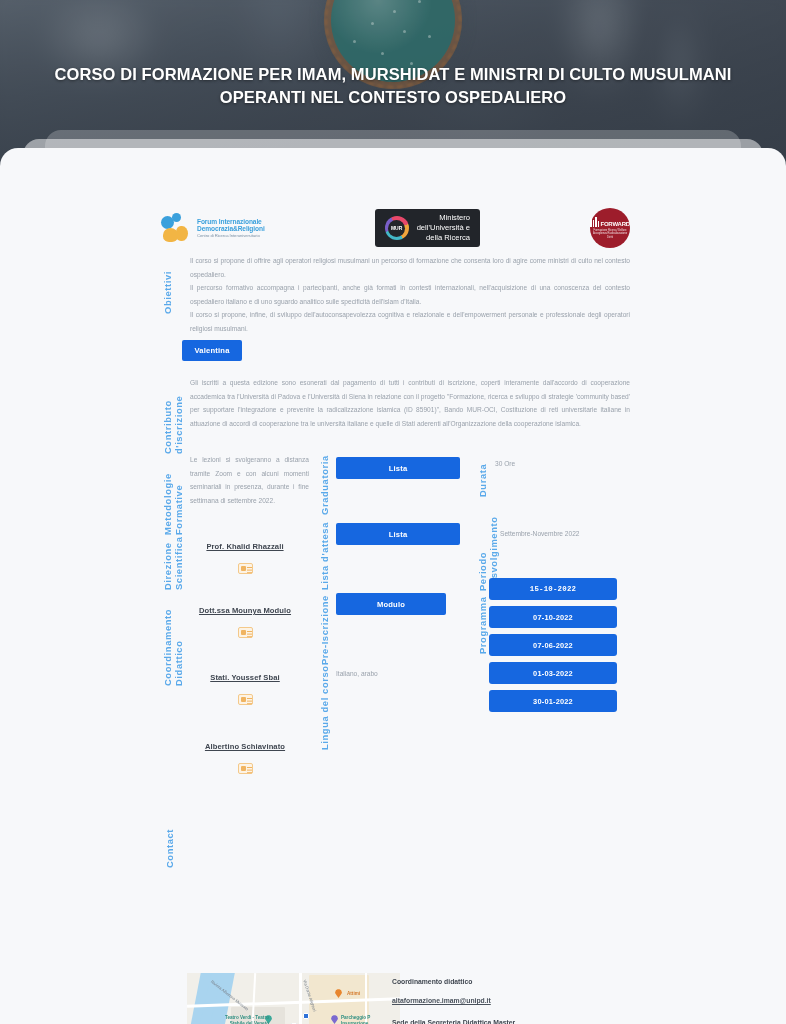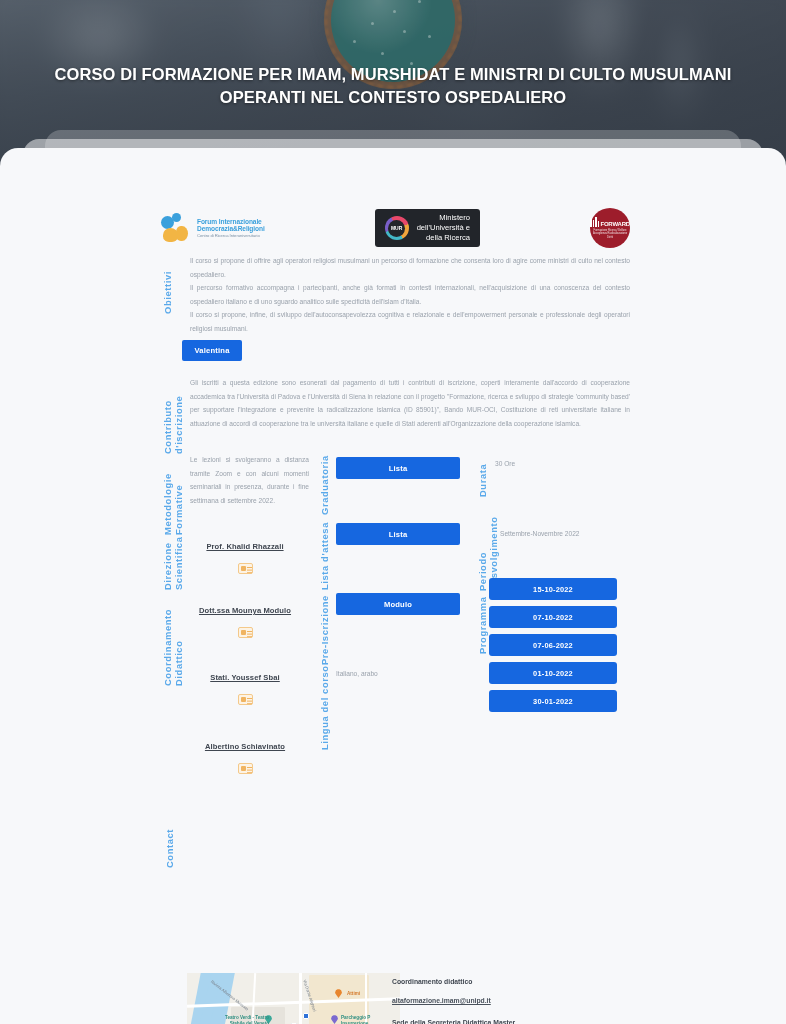--- a/index.html
+++ b/index.html
@@ -435,40 +435,40 @@
   <div class="person-name" style="left:155px; top:594px;">Albertino Schiavinato</div>
   <div class="vcard-icon" style="left:238px; top:615px;"></div>
 
   <div class="vlabel" style="left:319px; top:305px; height:62px;">Graduatoria</div>
   <button class="btn" style="left:336px; top:309px; width:124px; height:22px;">Lista</button>
 
   <div class="vlabel" style="left:319px; top:372px; height:70px;">Lista d'attesa</div>
   <button class="btn" style="left:336px; top:375px; width:124px; height:22px;">Lista</button>
 
   <div class="vlabel" style="left:319px; top:443px; height:74px;">Pre-Iscrizione</div>
-  <button class="btn" style="left:336px; top:445px; width:124px; height:22px;">Modulo</button>
+  <button class="btn" style="left:336px; top:445px; width:110px; height:22px;">Modulo</button>
 
   <div class="vlabel" style="left:319px; top:518px; height:84px;">Lingua del corso</div>
   <div class="plain-text" style="left:336px; top:520px;">Italiano, arabo</div>
 
   <div class="vlabel" style="left:477px; top:305px; height:44px;">Durata</div>
   <div class="plain-text" style="left:495px; top:310px;">30 Ore</div>
 
   <div class="vlabel two" style="left:477px; top:355px; height:88px;">
     <span>Periodo</span><br>
     <span>di svolgimento</span>
   </div>
   <div class="plain-text" style="left:500px; top:380px;">Settembre-Novembre 2022</div>
 
   <div class="vlabel" style="left:477px; top:430px; height:76px;">Programma</div>
 
-  <button class="btn btn-date" style="left:489px; top:430px; width:128px; height:22px;">15-10-2022</button>
+  <button class="btn btn-date" style="left:489px; top:430px; width:128px; height:22px;font-family:Liberation Mono, monospace;">15-10-2022</button>
   <button class="btn btn-date" style="left:489px; top:458px; width:128px; height:22px;">07-10-2022</button>
   <button class="btn btn-date" style="left:489px; top:486px; width:128px; height:22px;">07-06-2022</button>
-  <button class="btn btn-date" style="left:489px; top:514px; width:128px; height:22px;">01-10-2022</button>
+  <button class="btn btn-date" style="left:489px; top:514px; width:128px; height:22px;">01-03-2022</button>
   <button class="btn btn-date" style="left:489px; top:542px; width:128px; height:22px;">30-01-2022</button>
 
   <div class="vlabel" style="left:164px; top:672px; height:48px;">Contact</div>
 
   <div class="map">
     <div class="map-water"></div>
     <div class="map-water2"></div>
 
     <div class="map-block beige" style="left:122px; top:2px; width:60px; height:58px;"></div>
 

